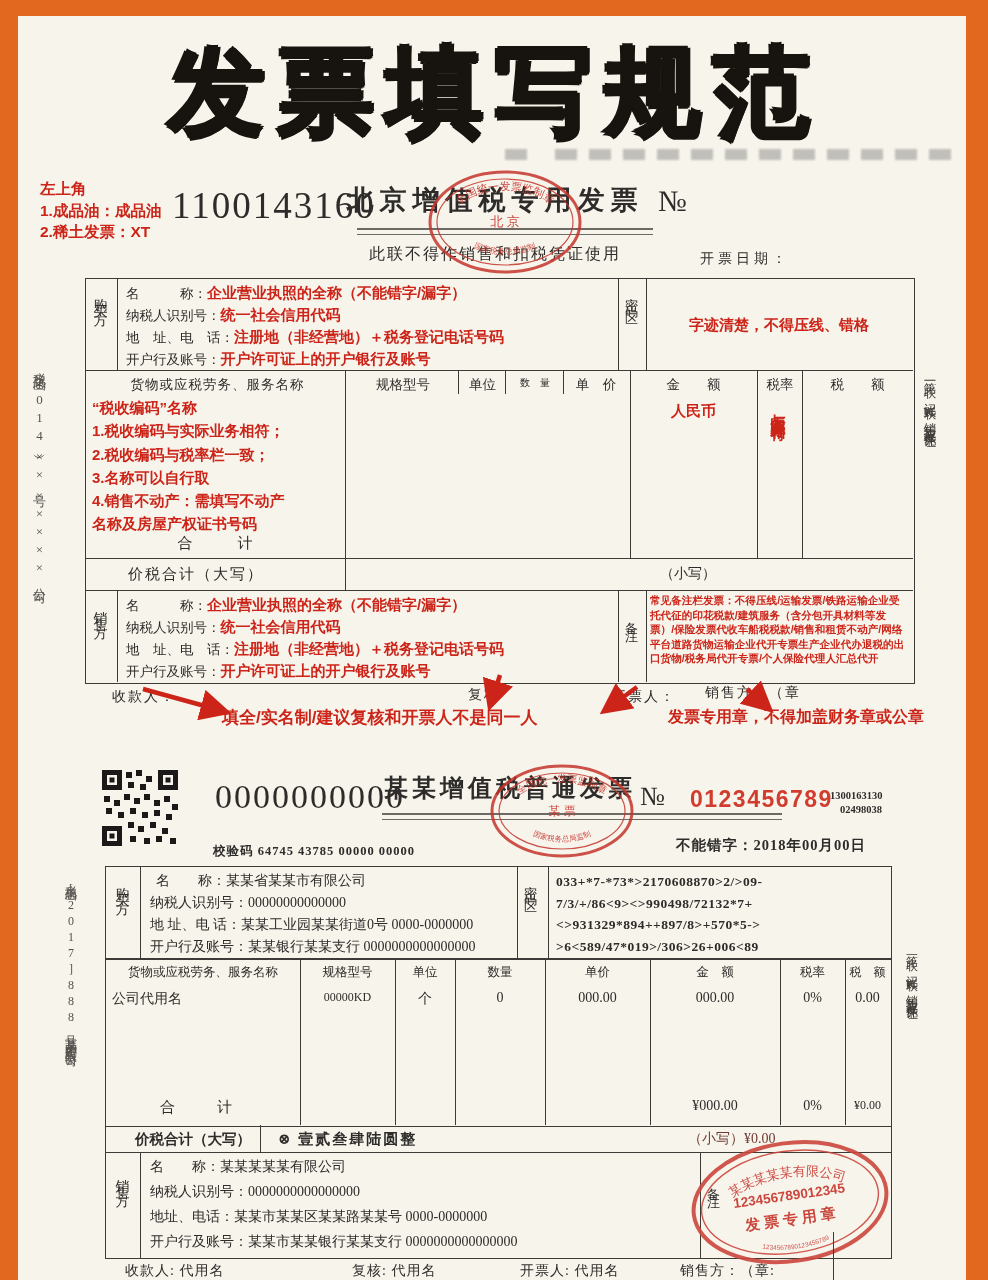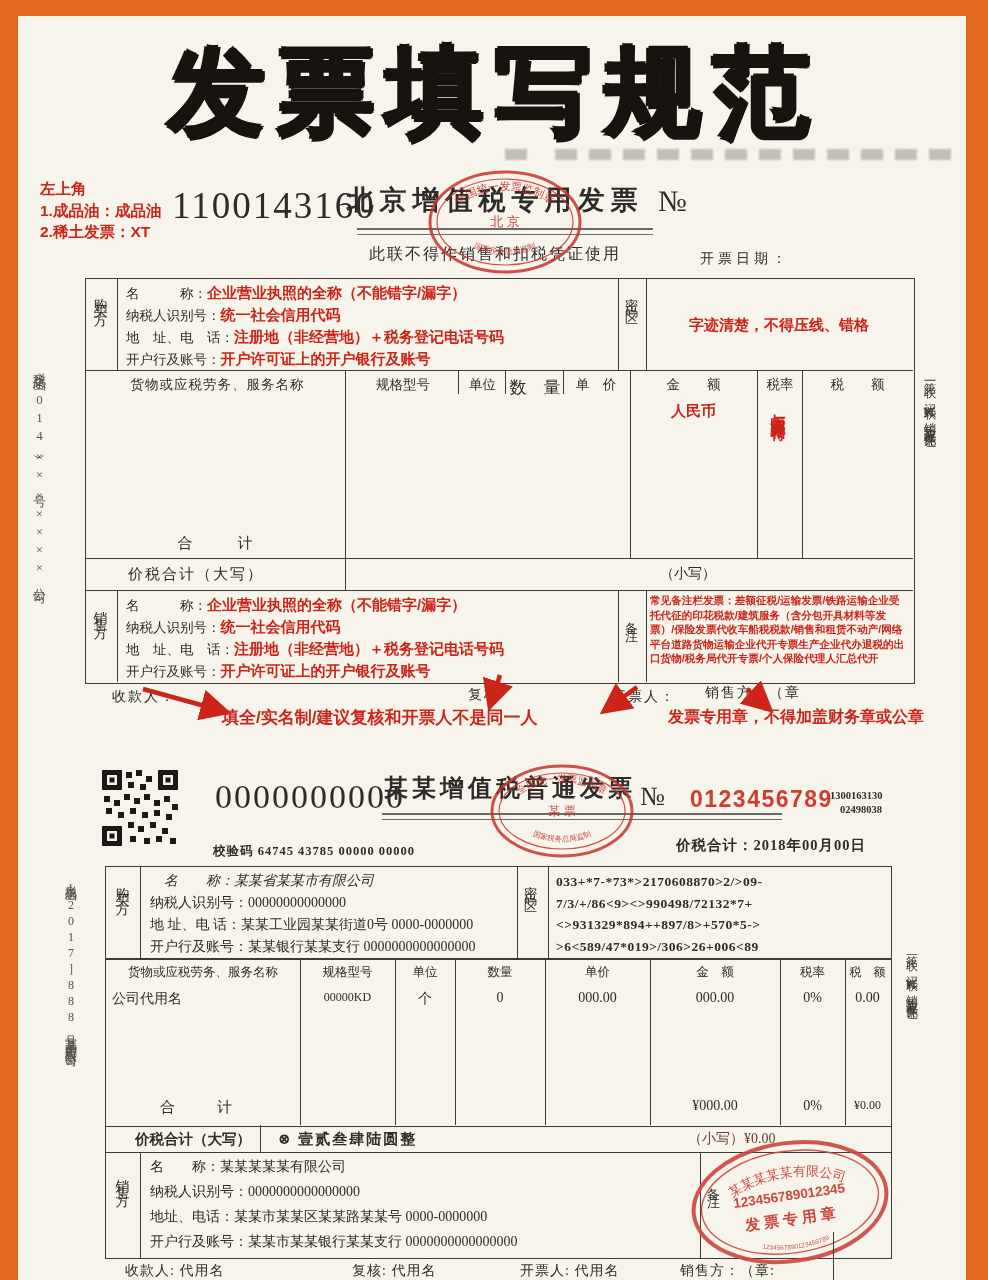--- a/index.html
+++ b/index.html
@@ -79,50 +79,56 @@
   <div class="vl" style="left:646px;top:278px;height:92px;"></div>
   <div class="abs red ctr" style="left:650px;top:316px;width:258px;font-size:15px;">字迹清楚，不得压线、错格</div>
   <div class="hl" style="left:85px;top:370px;width:828px;"></div>
 
   <div class="abs serif ctr" style="left:95px;top:376px;width:245px;font-size:13.5px;letter-spacing:1px;">货物或应税劳务、服务名称</div>
   <div class="vl" style="left:345px;top:370px;height:188px;"></div>
   <div class="abs serif ctr" style="left:348px;top:376px;width:110px;font-size:13.5px;">规格型号</div>
   <div class="vl" style="left:458px;top:370px;height:24px;"></div>
   <div class="abs serif ctr" style="left:460px;top:376px;width:45px;font-size:13.5px;">单位</div>
   <div class="vl" style="left:505px;top:370px;height:24px;"></div>
-  <div class="abs serif ctr" style="left:507px;top:376px;width:56px;font-size:17px;">数　量</div>
+  <div class="abs serif ctr" style="left:507px;top:376px;width:56px;font-size:10px;">数　量</div>
   <div class="vl" style="left:563px;top:370px;height:24px;"></div>
   <div class="abs serif ctr" style="left:565px;top:376px;width:62px;font-size:13.5px;">单　价</div>
   <div class="vl" style="left:630px;top:370px;height:188px;"></div>
   <div class="abs serif ctr" style="left:632px;top:376px;width:123px;font-size:13.5px;">金　　额</div>
   <div class="vl" style="left:757px;top:370px;height:188px;"></div>
   <div class="abs serif ctr" style="left:758px;top:376px;width:44px;font-size:13.5px;">税率</div>
   <div class="vl" style="left:802px;top:370px;height:188px;"></div>
   <div class="abs serif ctr" style="left:804px;top:376px;width:107px;font-size:13.5px;">税　　额</div>
 
+  <div class="abs red pre" style="left:92px;top:396px;width:252px;font-size:15px;line-height:1.55;">“税收编码”名称
+1.税收编码与实际业务相符；
+2.税收编码与税率栏一致；
+3.名称可以自行取
+4.销售不动产：需填写不动产
+名称及房屋产权证书号码</div>
   <div class="abs red ctr" style="left:632px;top:402px;width:123px;font-size:15px;">人民币</div>
   <div class="abs vt red" style="left:768px;top:402px;height:160px;font-size:15px;letter-spacing:2px;">与实际业务相符</div>
   <div class="abs serif ctr" style="left:130px;top:534px;width:170px;font-size:15px;">合　　　计</div>
   <div class="hl" style="left:85px;top:558px;width:828px;"></div>
 
   <div class="abs serif" style="left:128px;top:565px;font-size:15px;letter-spacing:2px;">价税合计（大写）</div>
   <div class="vl" style="left:345px;top:558px;height:32px;"></div>
   <div class="abs serif" style="left:660px;top:565px;font-size:14px;">（小写）</div>
   <div class="hl" style="left:85px;top:590px;width:828px;"></div>
 
   <div class="vl" style="left:117px;top:590px;height:92px;"></div>
   <div class="abs vt sidelbl" style="left:91px;top:600px;height:80px;">销售方</div>
   <div class="frow" style="left:126px;top:596px;"><span class="lb">名　　　称：</span><span class="vred">企业营业执照的全称（不能错字/漏字）</span></div>
   <div class="frow" style="left:126px;top:618px;"><span class="lb">纳税人识别号：</span><span class="vred">统一社会信用代码</span></div>
   <div class="frow" style="left:126px;top:640px;"><span class="lb">地　址、电　话：</span><span class="vred">注册地（非经营地）＋税务登记电话号码</span></div>
   <div class="frow" style="left:126px;top:662px;"><span class="lb">开户行及账号：</span><span class="vred">开户许可证上的开户银行及账号</span></div>
   <div class="vl" style="left:618px;top:590px;height:92px;"></div>
   <div class="abs vt sidelbl" style="left:622px;top:612px;height:60px;font-size:13px;">备注</div>
   <div class="vl" style="left:646px;top:590px;height:92px;"></div>
-  <div class="abs red" style="left:650px;top:593px;width:260px;font-size:10.6px;line-height:1.38;">常见备注栏发票：差额征税/运输发票/铁路运输企业受托代征的印花税款/建筑服务（含分包开具材料等发票）/保险发票代收车船税税款/销售和租赁不动产/网络平台道路货物运输企业代开专票生产企业代办退税的出口货物/税务局代开专票/个人保险代理人汇总代开</div>
+  <div class="abs red" style="left:650px;top:593px;width:260px;font-size:10.6px;line-height:1.38;">常见备注栏发票：不得压线/运输发票/铁路运输企业受托代征的印花税款/建筑服务（含分包开具材料等发票）/保险发票代收车船税税款/销售和租赁不动产/网络平台道路货物运输企业代开专票生产企业代办退税的出口货物/税务局代开专票/个人保险代理人汇总代开</div>
 
   <div class="abs serif" style="left:112px;top:688px;font-size:14px;letter-spacing:2px;">收款人：</div>
   <div class="abs serif" style="left:468px;top:686px;font-size:14px;letter-spacing:2px;">复核</div>
   <div class="abs serif" style="left:612px;top:688px;font-size:14px;letter-spacing:2px;">开票人：</div>
   <div class="abs serif" style="left:705px;top:684px;font-size:14px;letter-spacing:2px;">销售方：（章</div>
   <div class="abs red" style="left:222px;top:706px;font-size:17px;">填全/实名制/建议复核和开票人不是同一人</div>
   <div class="abs red" style="left:668px;top:707px;font-size:16px;">发票专用章，不得加盖财务章或公章</div>
 
   <svg class="abs" style="left:85px;top:665px;" width="870" height="70" viewBox="0 0 870 70">
     <defs>
@@ -200,29 +206,29 @@
     <text font-size="10" fill="#c5352c" opacity="0.9"><textPath href="#p2t" startOffset="50%" text-anchor="middle">全国统一发票监制章</textPath></text>
     <text x="75" y="55" font-size="12" fill="#c5352c" text-anchor="middle" opacity="0.9">某 票</text>
     <text font-size="7.5" fill="#c5352c" opacity="0.9"><textPath href="#p2b" startOffset="50%" text-anchor="middle">国家税务总局监制</textPath></text>
   </svg>
 
   <div class="abs serif" style="left:213px;top:843px;font-size:12.5px;font-weight:bold;letter-spacing:1px;">校验码 64745 43785 00000 00000</div>
   <div class="abs serif" style="left:640px;top:782px;font-size:26px;">№</div>
   <div class="abs red" style="left:690px;top:786px;font-size:23px;letter-spacing:1.5px;color:#d23c2e;">0123456789</div>
   <div class="abs serif" style="left:830px;top:790px;font-size:10.5px;font-weight:bold;">1300163130</div>
   <div class="abs serif" style="left:840px;top:804px;font-size:10.5px;font-weight:bold;">02498038</div>
-  <div class="abs serif" style="left:676px;top:836px;font-size:14.5px;font-weight:bold;letter-spacing:1px;">价税合计：2018年00月00日</div>
+  <div class="abs serif" style="left:676px;top:836px;font-size:14.5px;font-weight:bold;letter-spacing:1px;">不能错字：2018年00月00日</div>
 
   <div class="abs vt stripnote" style="left:62px;top:876px;height:380px;font-size:12px;letter-spacing:2px;">税总函[2017]888号某某某印刷厂有限公司</div>
   <div class="abs vt stripnote" style="left:903px;top:946px;height:330px;font-size:12px;letter-spacing:2px;color:#3b3935;">第一联：记账联　销售方记账凭证</div>
 
   <div class="box" style="left:105px;top:866px;width:785px;height:92px;"></div>
   <div class="vl" style="left:140px;top:866px;height:92px;"></div>
   <div class="abs vt sidelbl" style="left:113px;top:876px;height:78px;">购买方</div>
-  <div class="frow" style="left:164px;top:872px;font-style:italic;"><span class="vblk">名　　称：</span><span class="vblk">某某省某某市有限公司</span></div>
+  <div class="frow" style="left:156px;top:872px;"><span class="vblk">名　　称：</span><span class="vblk">某某省某某市有限公司</span></div>
   <div class="frow" style="left:150px;top:894px;"><span class="vblk">纳税人识别号：</span><span class="vblk">00000000000000</span></div>
   <div class="frow" style="left:150px;top:916px;"><span class="vblk">地 址、电 话：</span><span class="vblk">某某工业园某某街道0号 0000-0000000</span></div>
   <div class="frow" style="left:150px;top:938px;"><span class="vblk">开户行及账号：</span><span class="vblk">某某银行某某支行 0000000000000000</span></div>
   <div class="vl" style="left:517px;top:866px;height:92px;"></div>
   <div class="abs vt sidelbl" style="left:521px;top:876px;height:78px;font-size:13px;">密码区</div>
   <div class="vl" style="left:548px;top:866px;height:92px;"></div>
   <div class="abs serif pre" style="left:556px;top:871px;width:330px;font-size:13.5px;font-weight:bold;line-height:1.6;letter-spacing:0.5px;">033+*7-*73*&gt;2170608870&gt;2/&gt;09-
 7/3/+/86&lt;9&gt;&lt;&gt;990498/72132*7+
 &lt;&gt;931329*894++897/8&gt;+570*5-&gt;
 &gt;6&lt;589/47*019&gt;/306&gt;26+006&lt;89</div>

